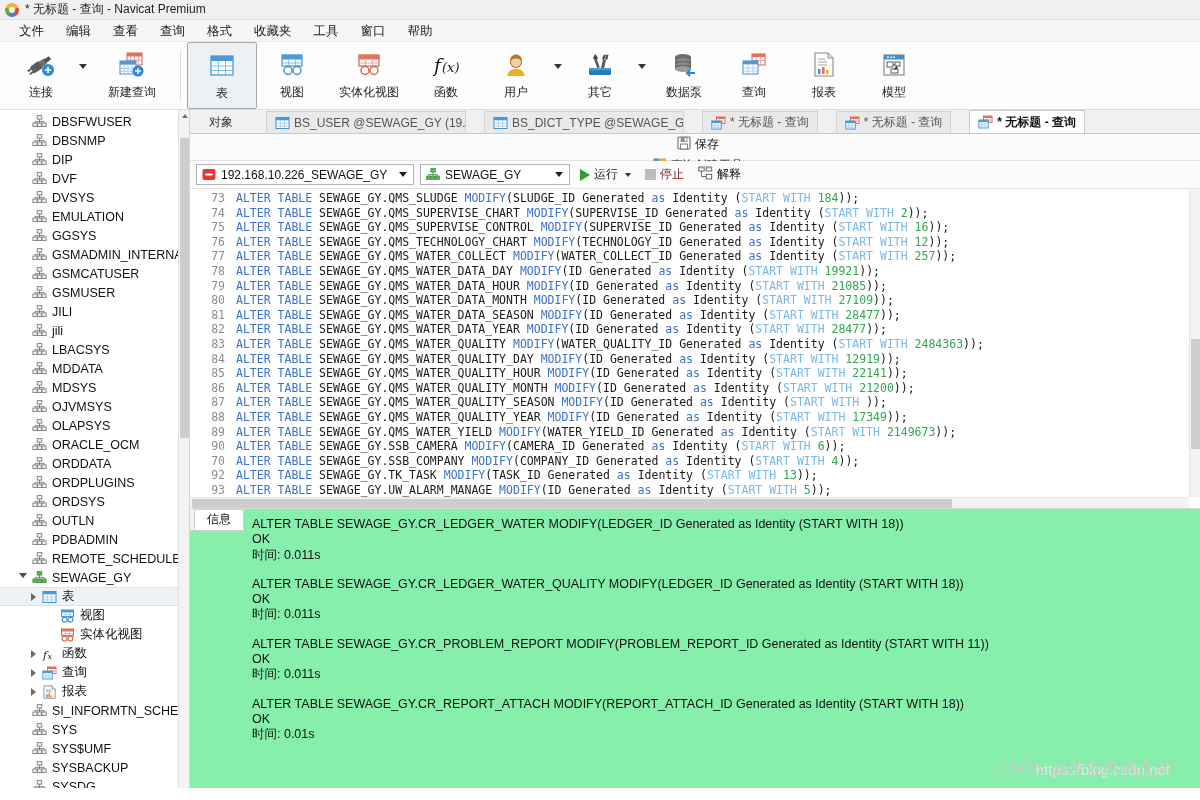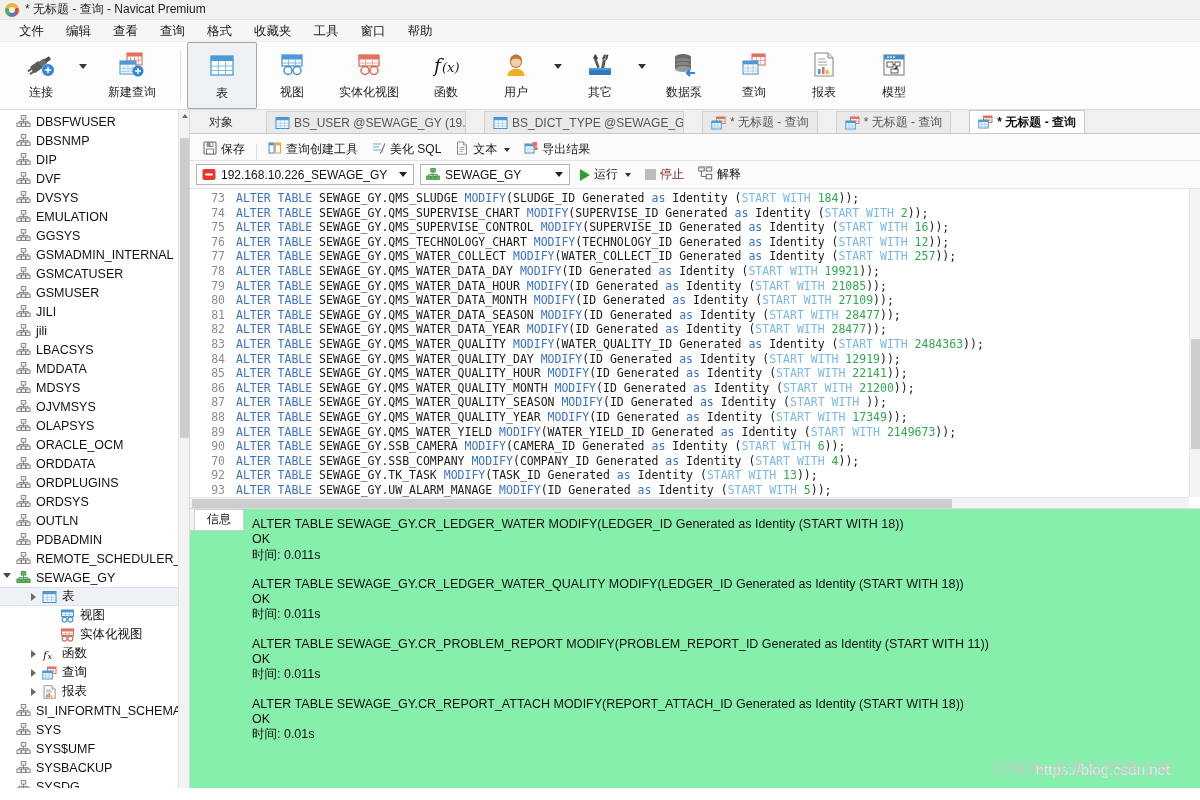--- a/index.html
+++ b/index.html
@@ -72,21 +72,21 @@
     height: 19px; display: flex; align-items: center; padding-left: 8px;
     font-size: 12.5px; color: #111; white-space: nowrap; cursor: default;
   }
   .tree-row.selected { background: #eef2f6; border-top:1px solid #dbe3ea; border-bottom:1px solid #dbe3ea; height:19px;}
   .tw { width: 14px; flex: 0 0 14px; display:flex; align-items:center; justify-content:center;}
   .tw i { width:0;height:0; border-top:4px solid transparent; border-bottom:4px solid transparent;
           border-left: 5px solid #6a6a6a; display:block; }
   .tw.down i { border-left:4px solid transparent; border-right:4px solid transparent;
           border-top:5px solid #4a4a4a; }
   .ticon { width: 18px; flex: 0 0 18px; display:flex; align-items:center; justify-content:center; margin-right:4px; }
-  .indent-1 { padding-left: 0; }
+  .indent-1 { padding-left: 16px; }
   .indent-2 { padding-left: 26px; }
   .indent-3 { padding-left: 44px; }
 
   .sb-scroll {
     position: absolute; right: 0; top: 0; width: 11px; height: 690px;
     background: #f3f3f3; border-left: 1px solid #e2e2e2;
   }
   .sb-thumb { position:absolute; left:1px; width:9px; background:#cdcdcd; border-radius:1px; }
   .sb-arrow { position:absolute; left:0; width:11px; height:11px; display:flex;align-items:center;justify-content:center;}
   .sb-arrow i { width:0;height:0;border-left:3px solid transparent;border-right:3px solid transparent; display:block;}
@@ -106,22 +106,22 @@
     font-size: 12px; color: #555; background: #e9e9e9;
     border: 1px solid #d2d2d2; border-bottom: none; margin-right: 18px;
     max-width: 200px; white-space: nowrap; overflow: hidden; cursor: default;
   }
   .tab.objects { background: #f0f0f0; border-color: transparent; color:#333; padding: 0 14px; }
   .tab.active { background: #ffffff; color: #111; border-color: #c9c9c9; height: 23px; font-weight: bold; }
   .tab .tico { flex: 0 0 auto; display:flex; }
 
   
   .qbar {
-    height: 27px; display: flex; align-items: flex-end; gap: 0px;
-    background: #fbfbfb; border-bottom: 1px solid #e4e4e4; padding-left: 6px;
+    height: 27px; display: flex; align-items: center; gap: 0px;
+    background: #fbfbfb; border-bottom: 1px solid #e4e4e4; padding-left: 6px; flex-direction: column;
   }
   .qbtn { display:flex; align-items:center; gap:4px; padding: 2px 7px; font-size:12px; color:#1a1a1a; cursor:default;}
   .qsep { width:1px; height:16px; background:#dcdcdc; margin:0 4px; }
   .qcaret { border-left:3.5px solid transparent;border-right:3.5px solid transparent;border-top:4.5px solid #333; display:inline-block; margin-left:3px;}
 
   
   .cbar {
     height: 28px; display: flex; align-items: center; gap: 6px;
     background: #fbfbfb; border-bottom: 1px solid #e4e4e4; padding: 0 6px;
     position: relative;

